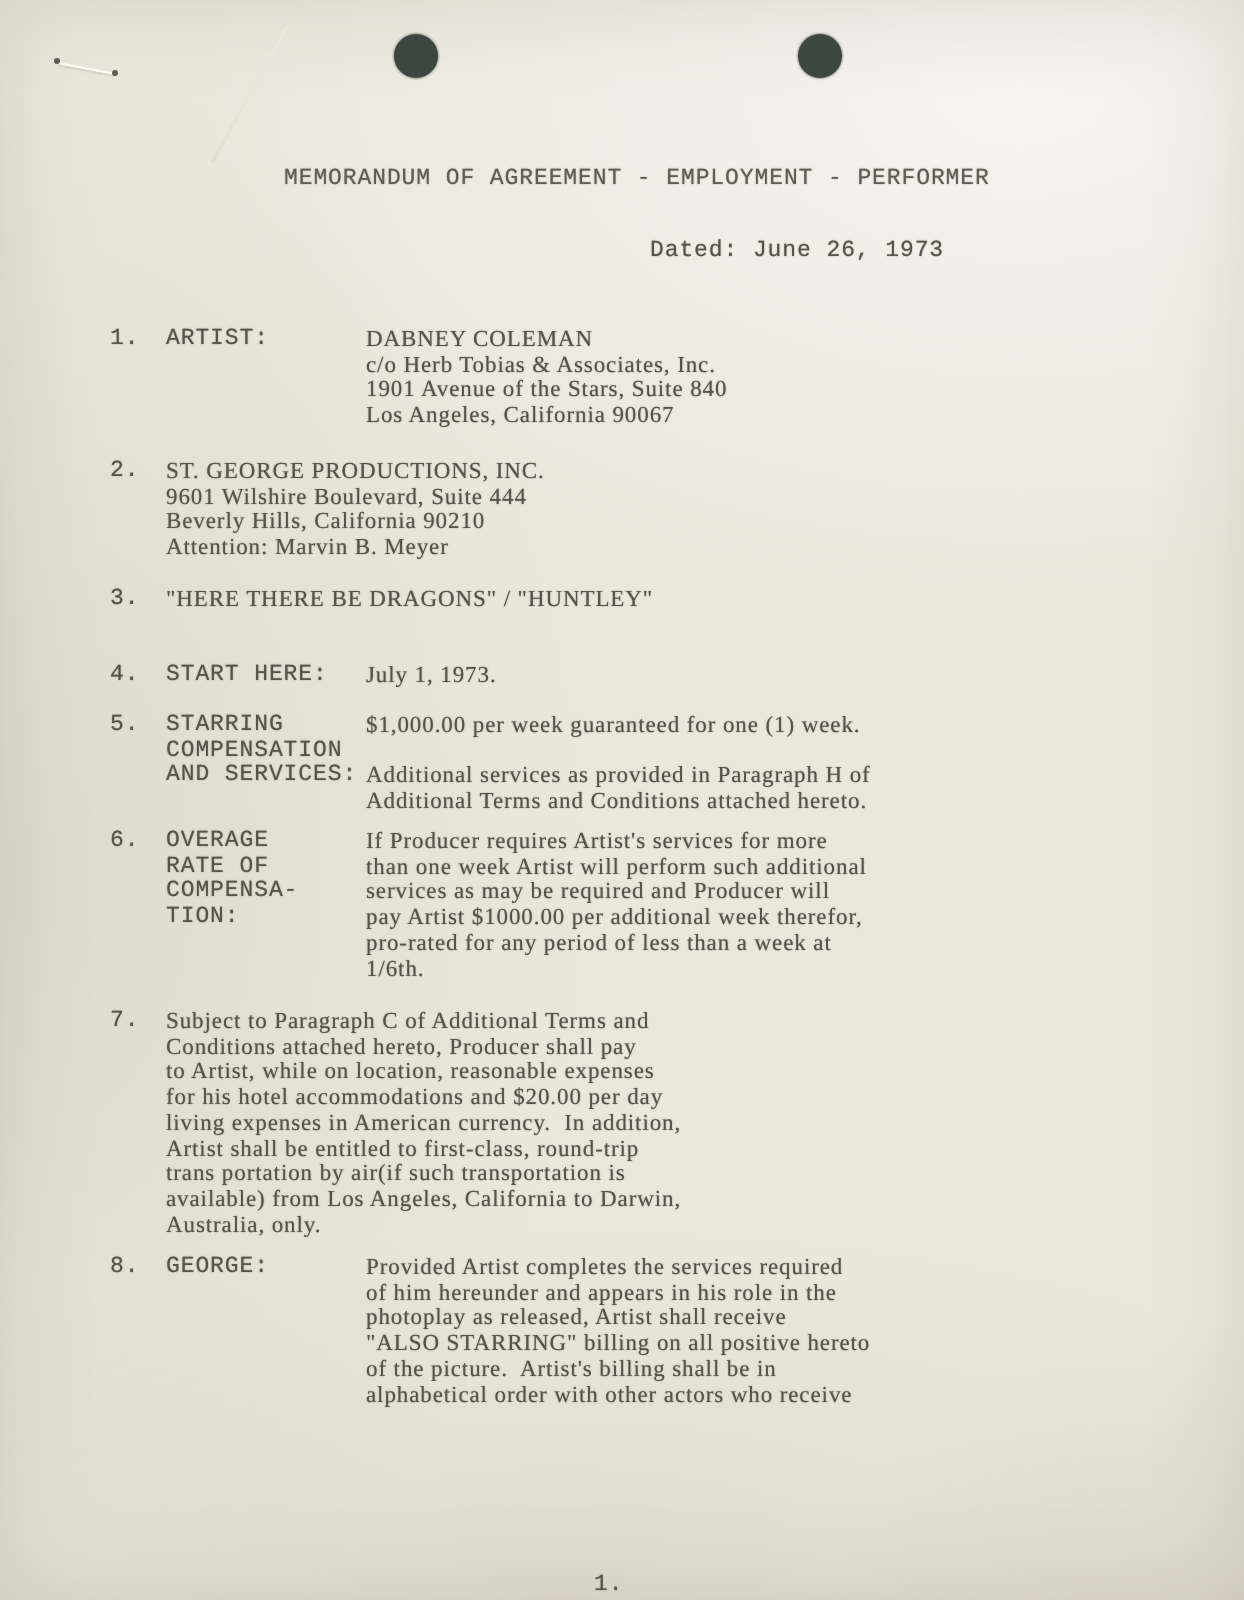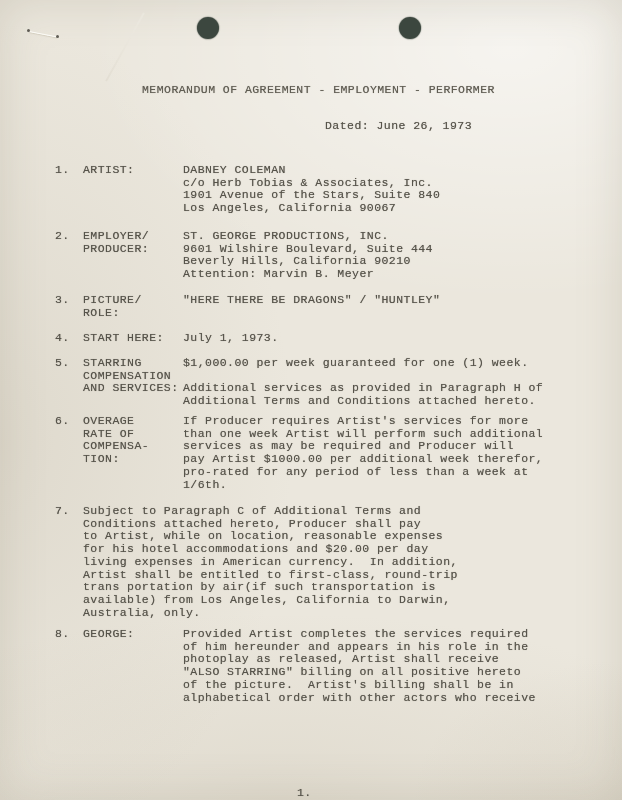--- a/index.html
+++ b/index.html
@@ -23,21 +23,21 @@
     letter-spacing:0.45px;
     line-height:12.7px;
     white-space:pre;
     text-shadow:0 0 0.7px rgba(86,83,74,0.65);
   }
   .title{position:absolute;left:142px;top:84px;color:#605d53;}
   .dated{position:absolute;left:325px;top:120px;}
   .item{position:absolute;left:55px;display:flex;align-items:flex-start;}
   .item .num{width:28px;flex:0 0 28px;}
   .item .label{width:100px;flex:0 0 100px;}
-  .item .value{width:382px;flex:0 0 382px;}
+  .item .value{width:382px;flex:0 0 382px;font-family:Liberation Serif, serif;}
   .page-number{position:absolute;left:297px;top:787px;}
   .punch-hole{
     position:absolute;width:22px;height:22px;border-radius:50%;
     background:#3c473f;
     box-shadow:0 0 1px 0.5px rgba(60,71,63,0.45);
   }
   .hole-left{left:197px;top:17px;}
   .hole-right{left:399px;top:17px;}
   .speck{position:absolute;width:3px;height:3px;border-radius:50%;background:rgba(60,58,50,0.8);}
   .speck-a{left:27px;top:29px;}
@@ -74,32 +74,28 @@
     <span class="num">1.</span>
     <span class="label">ARTIST:</span>
     <span class="value">DABNEY COLEMAN
 c/o Herb Tobias &amp; Associates, Inc.
 1901 Avenue of the Stars, Suite 840
 Los Angeles, California 90067</span>
   </div>
 
   <div class="item typewriter" style="top:230px">
     <span class="num">2.</span>
-    <span class="label">EMPLOYER/
-PRODUCER:</span>
     <span class="value">ST. GEORGE PRODUCTIONS, INC.
 9601 Wilshire Boulevard, Suite 444
 Beverly Hills, California 90210
 Attention: Marvin B. Meyer</span>
   </div>
 
   <div class="item typewriter" style="top:294px">
     <span class="num">3.</span>
-    <span class="label">PICTURE/
-ROLE:</span>
     <span class="value">"HERE THERE BE DRAGONS" / "HUNTLEY"</span>
   </div>
 
   <div class="item typewriter" style="top:332px">
     <span class="num">4.</span>
     <span class="label">START HERE:</span>
     <span class="value">July 1, 1973.</span>
   </div>
 
   <div class="item typewriter" style="top:357px">

